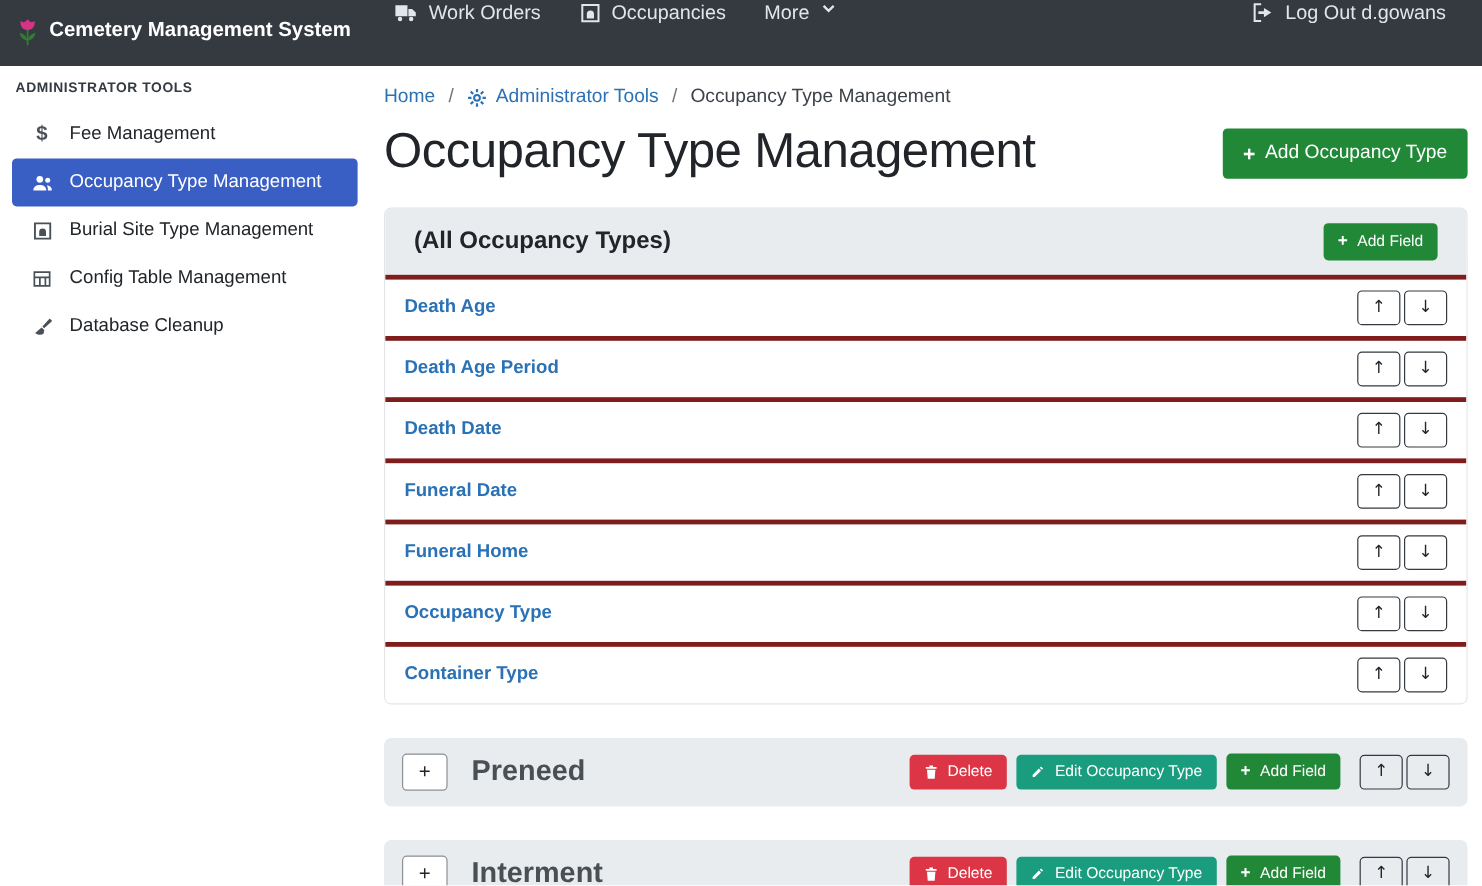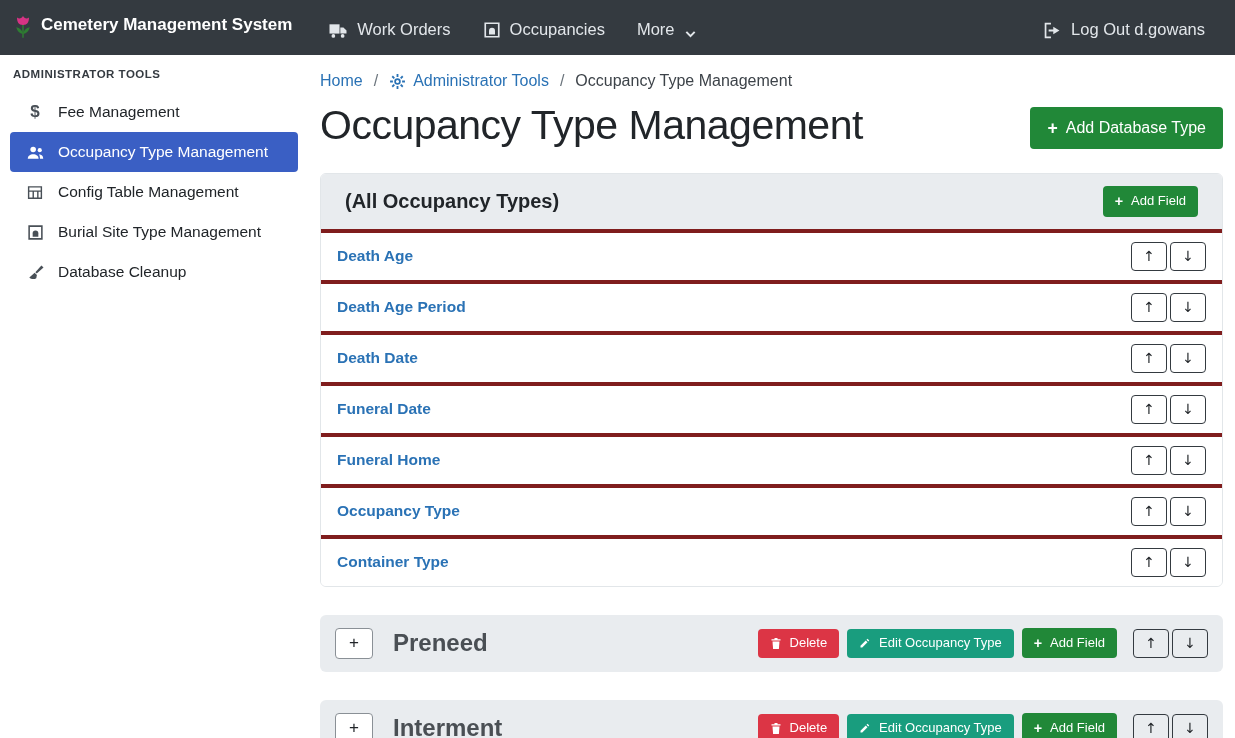--- a/index.html
+++ b/index.html
@@ -10,22 +10,22 @@
   html,body{margin:0;padding:0}
   body{
     width:1235px;height:738px;overflow:hidden;background:#fff;color:#212529;
     font-family:"Liberation Sans","DejaVu Sans",sans-serif;position:relative;
   }
   
   .navbar{position:absolute;top:0;left:0;right:0;height:55px;background:var(--navbar-bg);
     display:flex;align-items:center;padding:0 14px;z-index:10}
   .brand{display:flex;align-items:flex-start;gap:9px;color:#fff;font-weight:700;font-size:17px;
     margin-right:20px;cursor:pointer;text-decoration:none}
-  .nav-item{display:flex;align-items:flex-end;gap:9px;color:#e2e6ea;font-size:16.5px;
-    padding:16px 16px;cursor:pointer;height:55px}
+  .nav-item{display:flex;align-items:flex-start;gap:9px;color:#e2e6ea;font-size:16.5px;
+    padding:2px 16px;cursor:pointer;height:55px}
   .nav-item svg{flex:0 0 auto}
   .nav-spacer{flex:1}
   
   .sidebar{position:absolute;top:55px;left:0;width:308px;bottom:0;background:#fff;padding-top:13px}
   .sidebar-heading{font-size:11.5px;font-weight:700;letter-spacing:.5px;color:#343a40;
     padding:0 13px 12px;text-transform:uppercase}
   .sidebar-item{display:flex;align-items:center;gap:13px;height:40px;padding:0 15px;margin:0 10px;
     border-radius:4px;color:#212529;font-size:15.5px;cursor:pointer}
   .sidebar-item .icon{width:20px;display:flex;justify-content:center;align-items:center;color:#495057}
   .sidebar-item.active{background:var(--primary);color:#fff}
@@ -143,35 +143,35 @@
         <path d="M2 19c0-3.8 3.1-5.8 7-5.8s7 2 7 5.8z"></path>
         <circle cx="17.5" cy="8" r="2.7"></circle>
         <path d="M16.6 13.4c3.2.4 5.4 2.2 5.4 5.6h-4.2c0-2.2-.4-4.1-1.2-5.6z"></path>
       </svg>
     </span>
     <span>Occupancy Type Management</span>
   </div>
 
   <div class="sidebar-item">
     <span class="icon">
-      <svg width="18" height="17" viewBox="0 0 24 24">
-        <path fill="none" stroke="currentColor" stroke-width="2" d="M3 4h18v16H3zM3 10h18M9.5 10v10M16 10v10"></path>
-      </svg>
-    </span>
-    <span>Config Table Management</span>
-  </div>
-
-  <div class="sidebar-item">
-    <span class="icon">
       <svg width="17" height="17" viewBox="0 0 24 24">
         <path fill="none" stroke="currentColor" stroke-width="2.2" d="M3 3h18v18H3z"></path>
         <path fill="currentColor" d="M8 18v-5a4 4 0 018 0v5z"></path>
       </svg>
     </span>
     <span>Burial Site Type Management</span>
+  </div>
+
+  <div class="sidebar-item">
+    <span class="icon">
+      <svg width="18" height="17" viewBox="0 0 24 24">
+        <path fill="none" stroke="currentColor" stroke-width="2" d="M3 4h18v16H3zM3 10h18M9.5 10v10M16 10v10"></path>
+      </svg>
+    </span>
+    <span>Config Table Management</span>
   </div>
 
   <div class="sidebar-item">
     <span class="icon">
       <svg width="18" height="17" viewBox="0 0 24 24" fill="currentColor">
         <path d="M21 2l-8.5 9.5 2 2L24 5z"></path>
         <path d="M11.5 12.5L4 19c2.2 2.2 6.5 3.2 9.8 1l.9-4.6z"></path>
       </svg>
     </span>
     <span>Database Cleanup</span>
@@ -195,21 +195,21 @@
       <span>Administrator Tools</span>
     </a>
     <span class="crumb-sep">/</span>
     <span class="crumb-current">Occupancy Type Management</span>
   </div>
 
   <div class="title-row">
     <h1 class="page-title">Occupancy Type Management</h1>
     <button class="btn btn-lg btn-success">
       <span class="plus-glyph">+</span>
-      <span>Add Database Type</span>
+      <span>Add Occupancy Type</span>
     </button>
   </div>
 
   <div class="card">
     <div class="card-header">
       <span class="card-title">(All Occupancy Types)</span>
       <button class="btn btn-sm btn-success">
         <span class="plus-glyph">+</span>
         <span>Add Field</span>
       </button>

